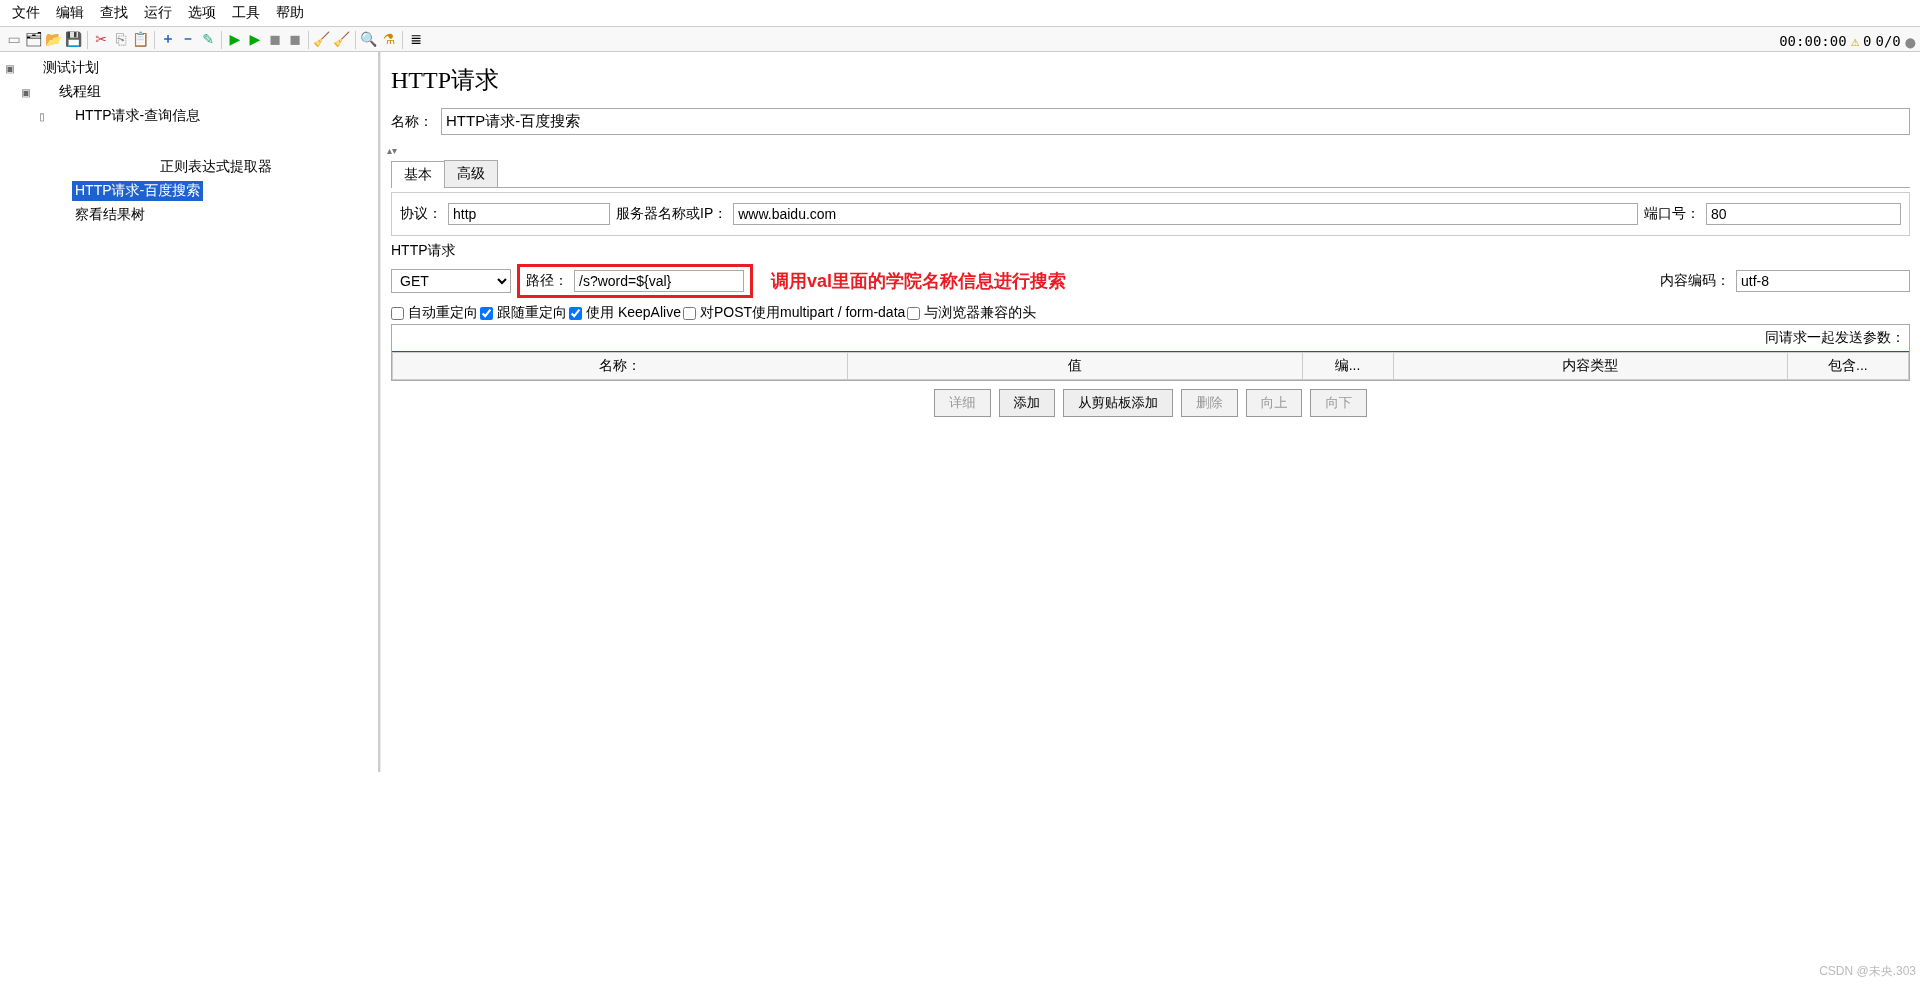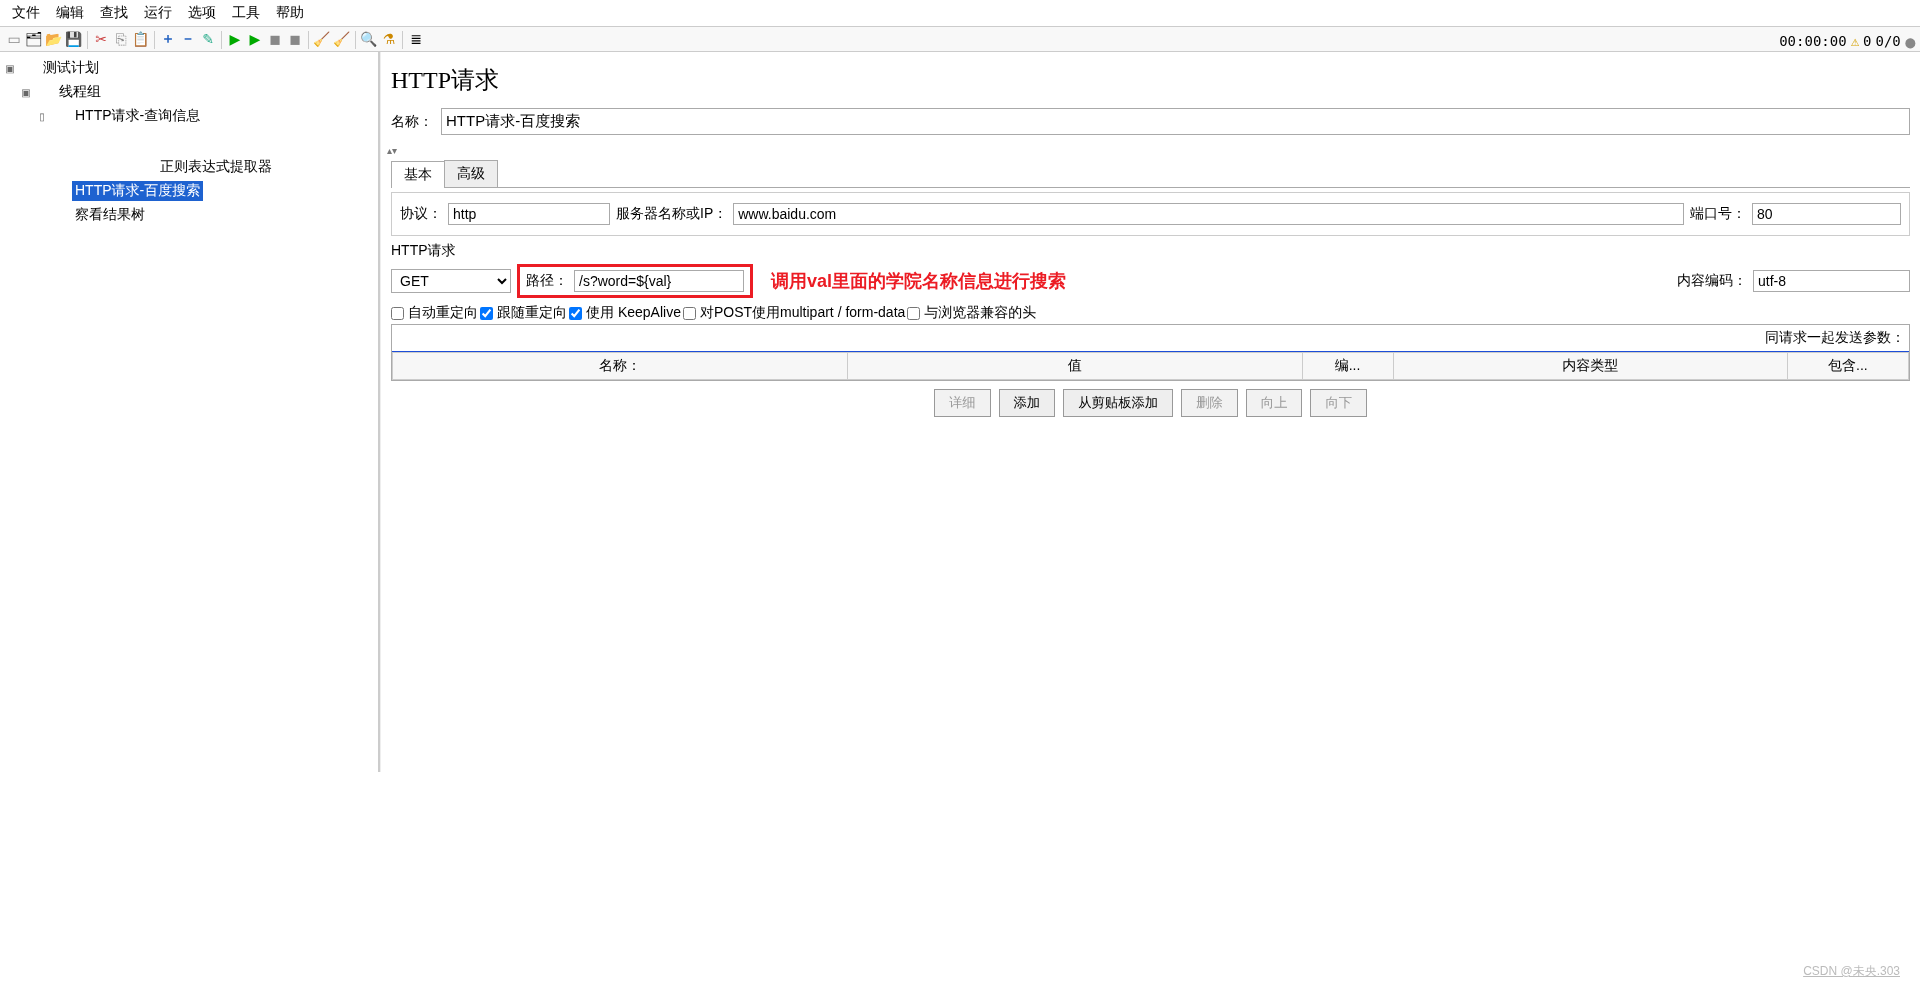--- a/index.html
+++ b/index.html
@@ -67,21 +67,21 @@
 .params-title { text-align: right; padding: 4px; border-bottom: 1px solid #1d4ed8; }
 .params-table { width: 100%; border-collapse: collapse; }
 .params-table th { border: 1px solid #ccc; padding: 4px; font-weight: normal; background: #f7f7f7; }
 .params-body { flex: 1; background: #fff; }
 
 
 .btn-row { display: flex; gap: 8px; justify-content: center; padding: 8px; }
 .btn { padding: 4px 14px; border: 1px solid #999; background: #eee; cursor: pointer; }
 .btn.disabled { color: #999; background: #f2f2f2; }
 
-.watermark { position: fixed; right: 20px; bottom: 6px; color: #bbb; font-size: 12px; text-decoration: underline; }
+.watermark { position: fixed; right: 4px; bottom: 6px; color: #bbb; font-size: 12px; }
 
 
 .ic-new::before{content:"▭";color:#888}
 .ic-wiz::before{content:"🗂";}
 .ic-open::before{content:"📂"}
 .ic-save::before{content:"💾"}
 .ic-cut::before{content:"✂";color:#c44}
 .ic-copy::before{content:"⎘";color:#888}
 .ic-paste::before{content:"📋"}
 .ic-plus::before{content:"＋";color:#2060c0;font-weight:bold}
@@ -206,38 +206,38 @@
       <div class="tab">高级</div>
     </div>
 
     <div class="section">
       <div class="field-row">
         <label>协议：</label>
         <input class="text-input" style="width: 162px;" value="http">
         <label>服务器名称或IP：</label>
         <input class="text-input" style="flex: 1 1 0%;" value="www.baidu.com">
         <label>端口号：</label>
-        <input class="text-input" style="width: 149px;" value="80">
+        <input class="text-input" style="width: 195px;" value="80">
       </div>
     </div>
 
     <div class="section hig">
       <div>HTTP请求</div>
       <div class="field-row">
         <select class="combo" style="width:120px">
           <option>GET</option>
         </select>
         <div class="highlight-box">
           <label>路径：</label>
           <input class="text-input" style="width: 170px;" value="/s?word=${val}">
         </div>
         <span class="annotation">调用val里面的学院名称信息进行搜索</span>
         <span style="flex:1"></span>
         <label>内容编码：</label>
-        <input class="text-input" style="width: 157px;" value="utf-8">
+        <input class="text-input" style="width: 174px;" value="utf-8">
       </div>
 
       <div class="check-row">
         <label>
             <input type="checkbox" style=""> 
             <span>自动重定向</span>
           </label>
         <label>
             <input type="checkbox" checked="" style=""> 
             <span>跟随重定向</span>

